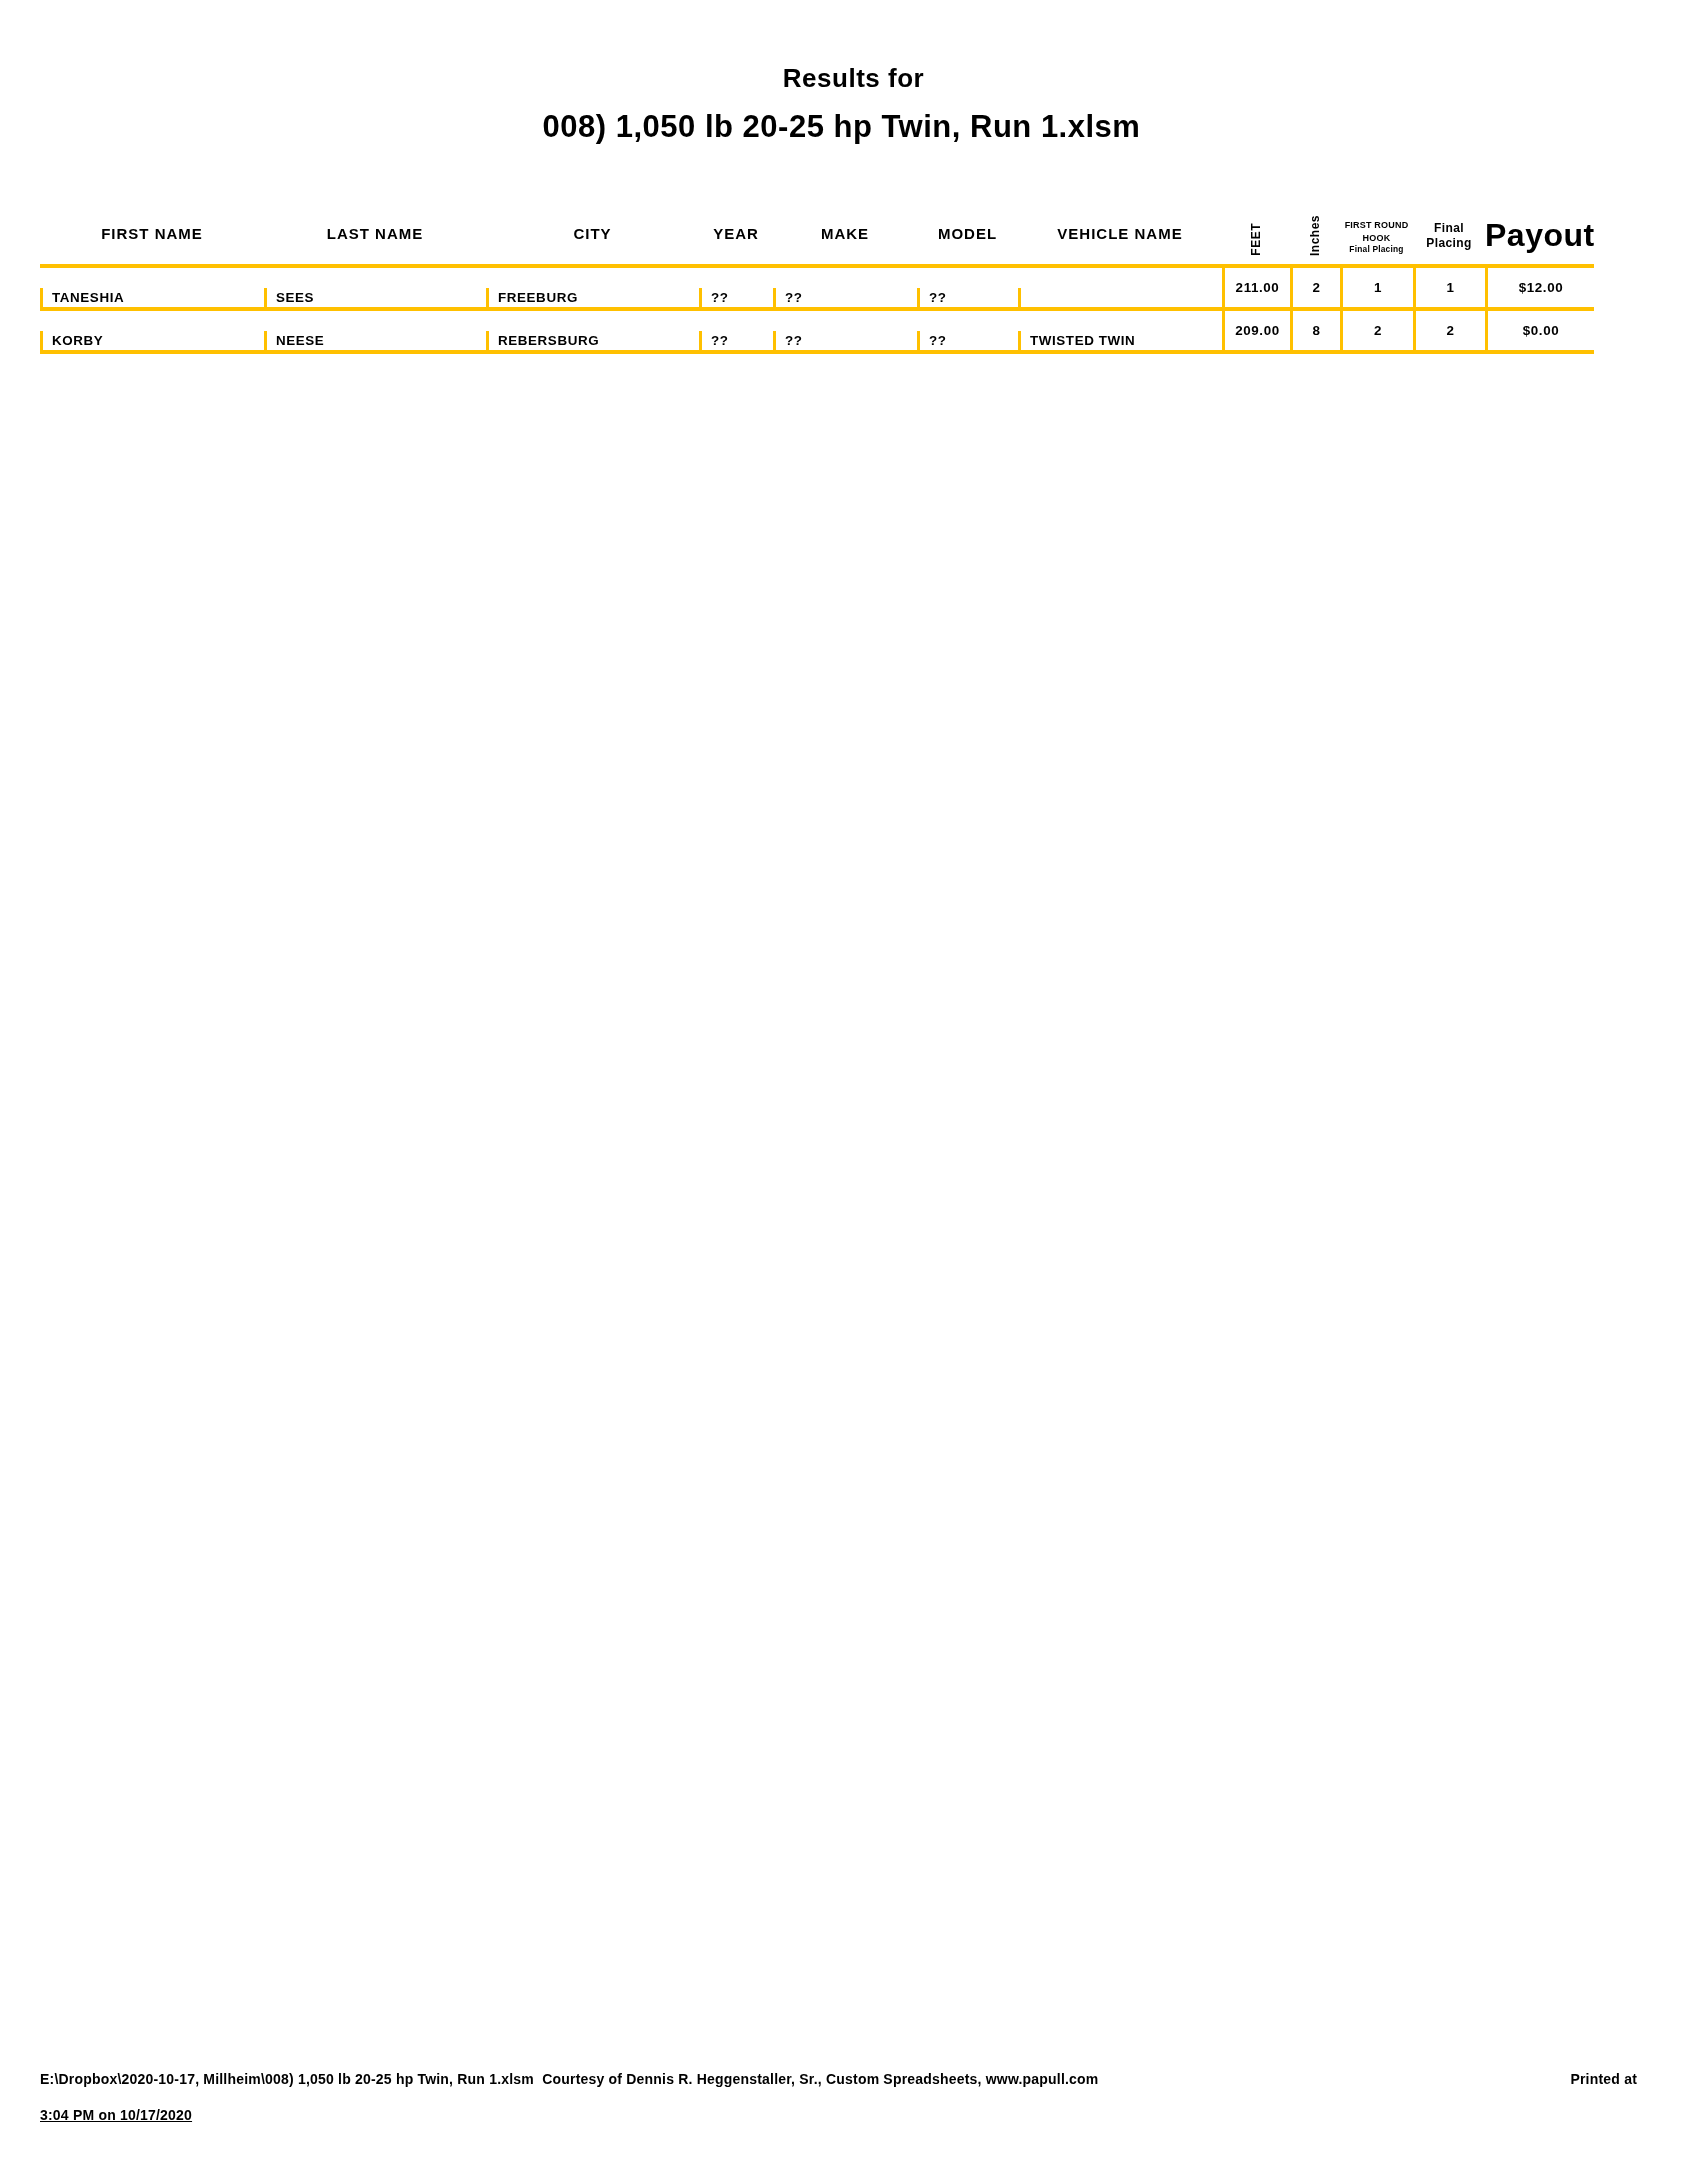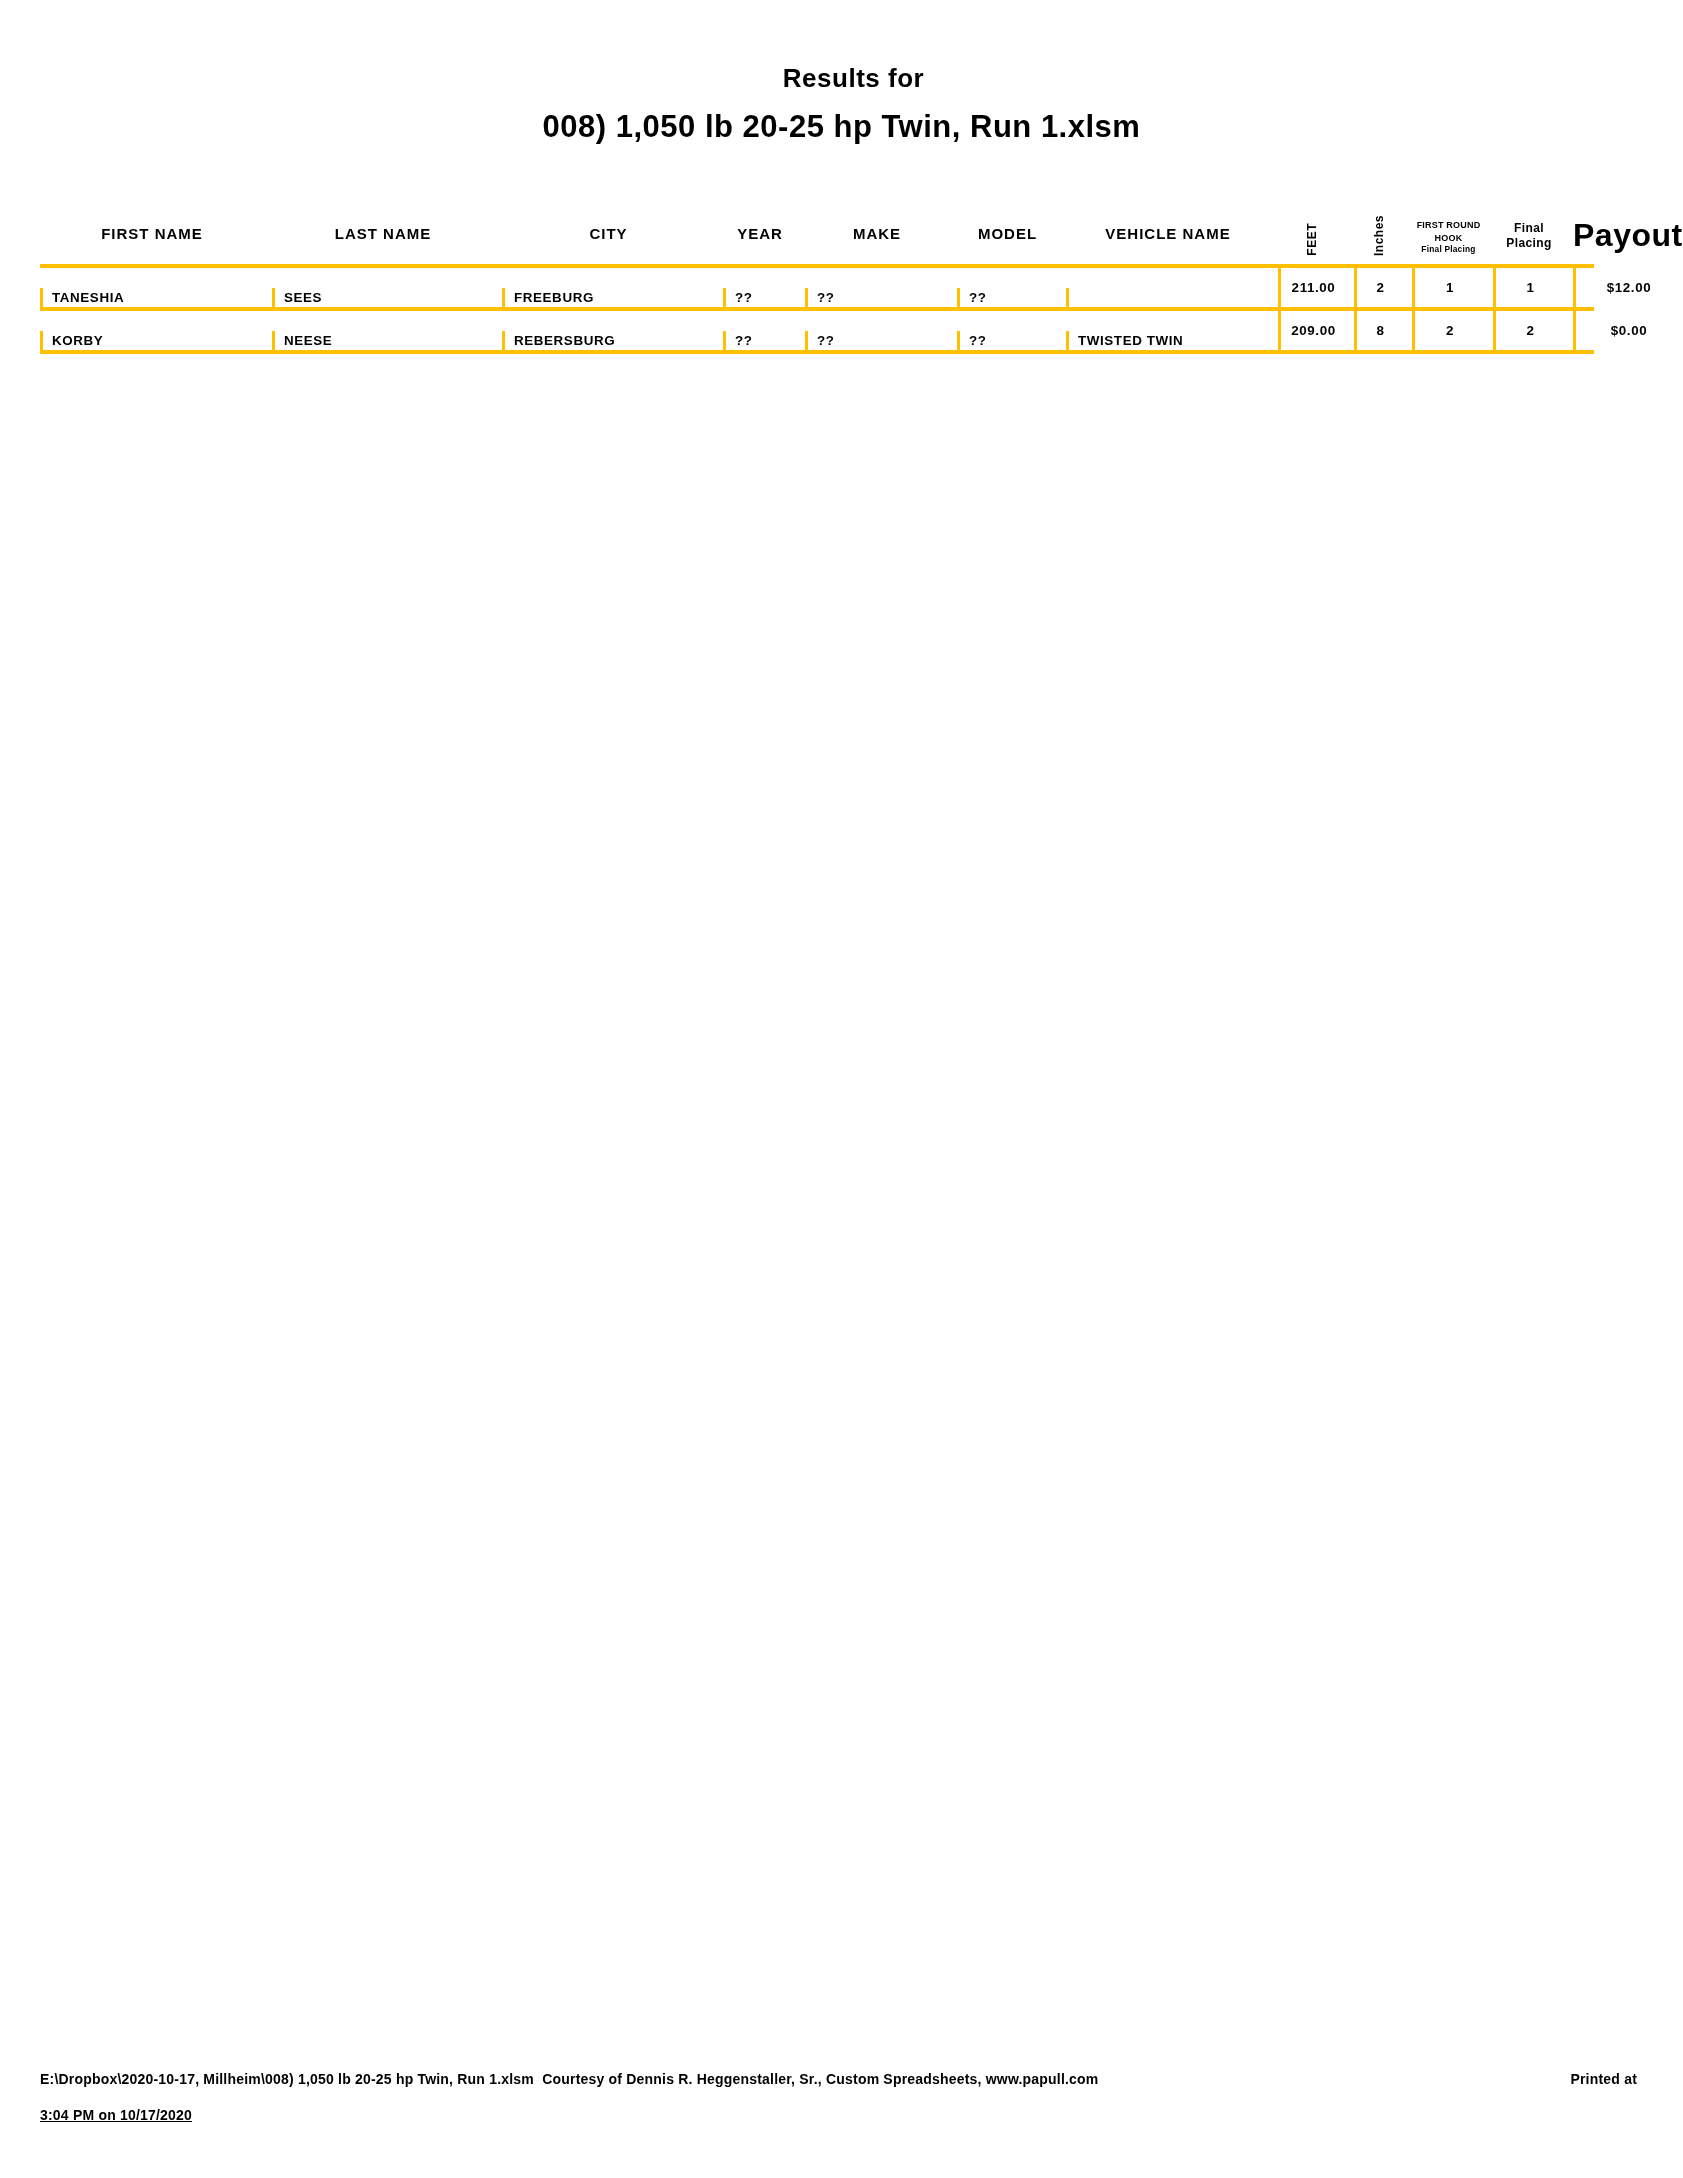--- a/index.html
+++ b/index.html
@@ -39,21 +39,20 @@
   
   .results-table {
     position: absolute;
     left: 40px;
     top: 193px;
     width: 1554px;
   }
   .hdr-row, .data-row {
     display: grid;
     grid-template-columns: 224px 222px 213px 74px 144px 101px 204px 68px 50px 73px 72px 109px;
-    gap: 8px;
   }
   .hdr-row {
     height: 71px;
     align-items: end;
   }
   .hdr-cell {
     text-align: center;
     font-size: 15px;
     letter-spacing: 1px;
     padding-bottom: 22px;

